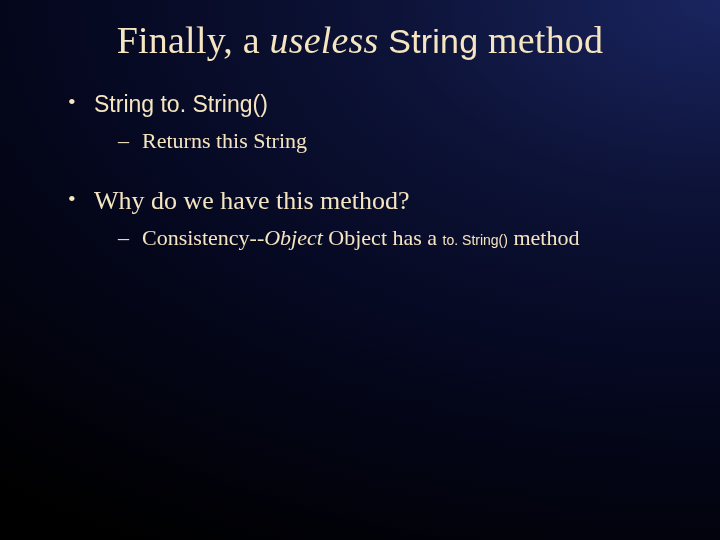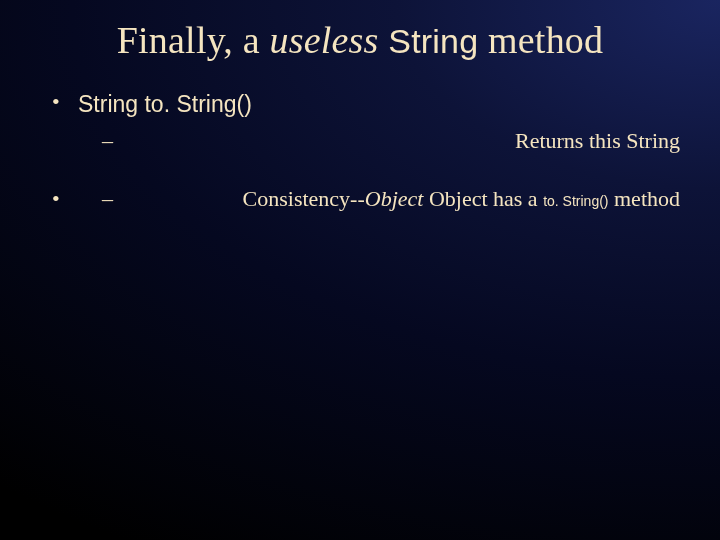--- a/index.html
+++ b/index.html
@@ -24,42 +24,41 @@
     font-size: 38px;
     text-align: center;
     margin: 0 0 26px 0;
     font-weight: normal;
     letter-spacing: 0.2px;
   }
   .title .italic { font-style: italic; }
   .title .sans { font-family: Verdana, Geneva, sans-serif; font-size: 34px; }
   ul.level1 {
     list-style: none;
-    margin: 0;
+    margin: 16px;
     padding: 0 0 0 6px;
   }
   ul.level1 > li {
     position: relative;
     padding-left: 32px;
     margin-bottom: 6px;
     font-size: 26px;
     line-height: 1.25;
   }
   ul.level1 > li::before {
     content: "•";
     position: absolute;
     left: 6px;
     top: 0;
     font-size: 22px;
   }
   ul.level2 {
     list-style: none;
     margin: 6px 0 30px 0;
     padding: 0 0 0 22px;
-    text-align: right;
   }
   ul.level2 > li {
     position: relative;
     padding-left: 26px;
     font-size: 22px;
     line-height: 1.3;
   }
   ul.level2 > li::before {
     content: "–";
     position: absolute;
@@ -81,20 +80,21 @@
   <ul class="level1">
     <li>
       <span class="sans-sm">String to. String()</span>
       <ul class="level2">
         <li>
           <span>Returns this String</span>
         </li>
       </ul>
     </li>
     <li>
+      <span>Why do we have this method?</span>
       <ul class="level2">
         <li>
           <span>Consistency--</span><span class="ital">Object</span><span> Object has a </span><span class="sans-xs">to. String()</span><span> method</span>
         </li>
       </ul>
     </li>
   </ul>
 </div>
 
 </body></html>

